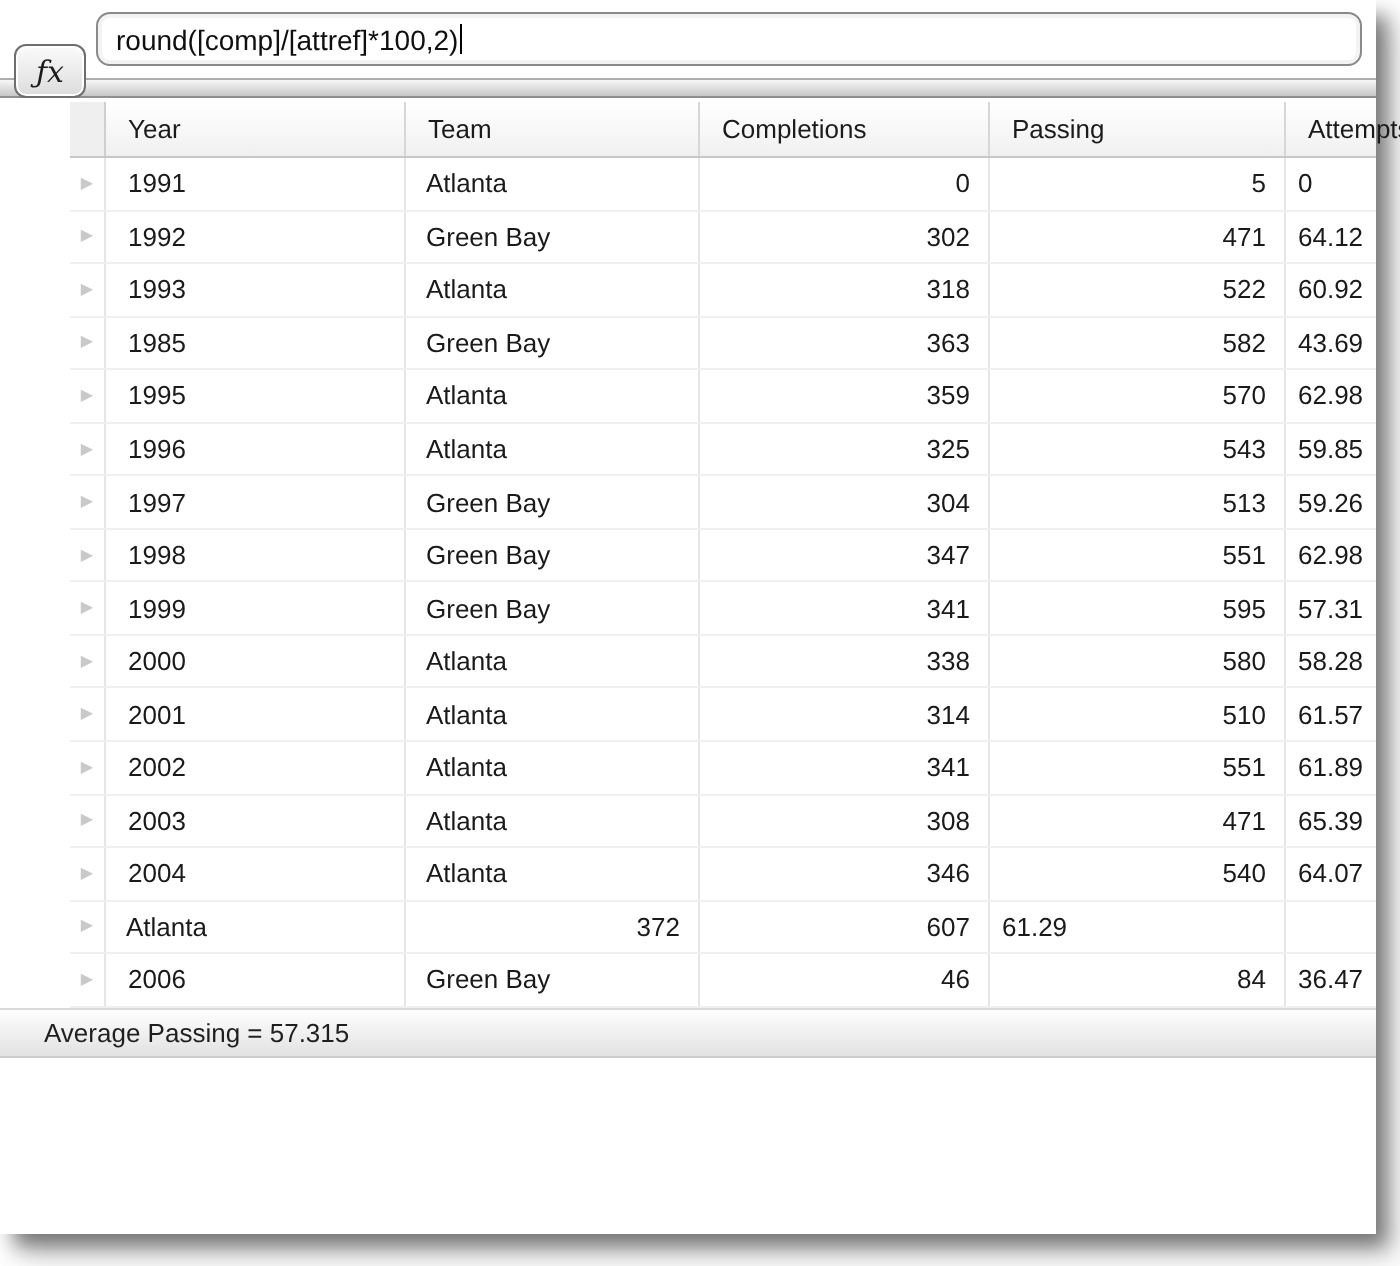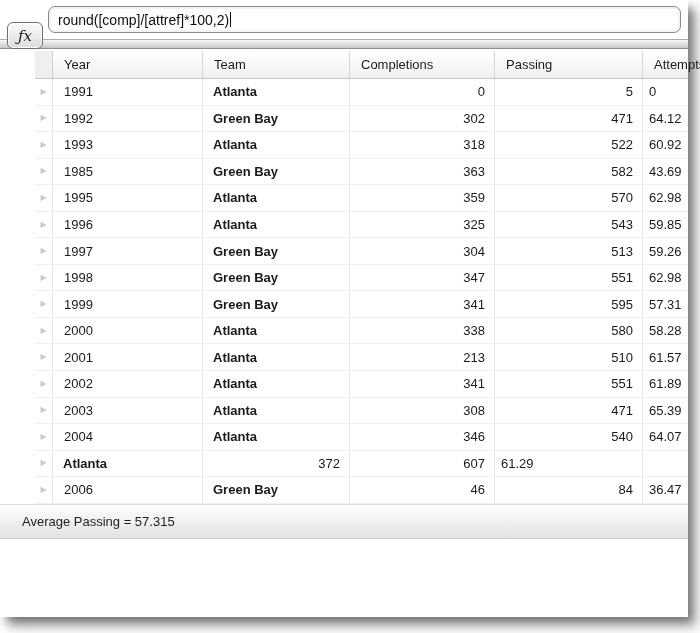--- a/index.html
+++ b/index.html
@@ -104,27 +104,27 @@
     color: #1a1a1a;
     border-right: 1px solid #e6e6e6;
     overflow: hidden;
   }
   .grid-row .rowsel {
     justify-content: center;
     border-right: 1px solid #e6e6e6;
   }
   .expander { color: #c9c9c9; font-size: 8px; line-height: 1; cursor: default; }
   .cell.c-year  { padding-left: 11px; }
-  .cell.c-team  { padding-left: 10px; font-weight: bold; }
+  .cell.c-team  { padding-left: 10px; }
   .cell.c-num   { justify-content: flex-end; padding-right: 9px; }
   .cell.c-pass  { padding-left: 6px; }
   .cell.fill    { border-right: none; }
 
   .grid-footer {
-    height: 35px;
+    height: 25px;
     background: linear-gradient(#fefefe, #e2e2e2);
     border-top: 1px solid #dadada;
     border-bottom: 1px solid #cdcdcd;
     display: flex;
     align-items: center;
     padding-left: 22px;
     font-size: 13px;
     color: #1f1f1f;
   }
 
@@ -275,21 +275,21 @@
     <div class="cell c-num">580</div>
     <div class="cell c-pass">58.28</div>
     <div class="cell fill"></div>
   </div>
         <div class="grid-cols grid-row">
     <div class="cell rowsel">
       <span class="expander">▶</span>
     </div>
     <div class="cell c-year">2001</div>
     <div class="cell c-team">Atlanta</div>
-    <div class="cell c-num">213</div>
+    <div class="cell c-num">314</div>
     <div class="cell c-num">510</div>
     <div class="cell c-pass">61.57</div>
     <div class="cell fill"></div>
   </div>
         <div class="grid-cols grid-row">
     <div class="cell rowsel">
       <span class="expander">▶</span>
     </div>
     <div class="cell c-year">2002</div>
     <div class="cell c-team">Atlanta</div>

